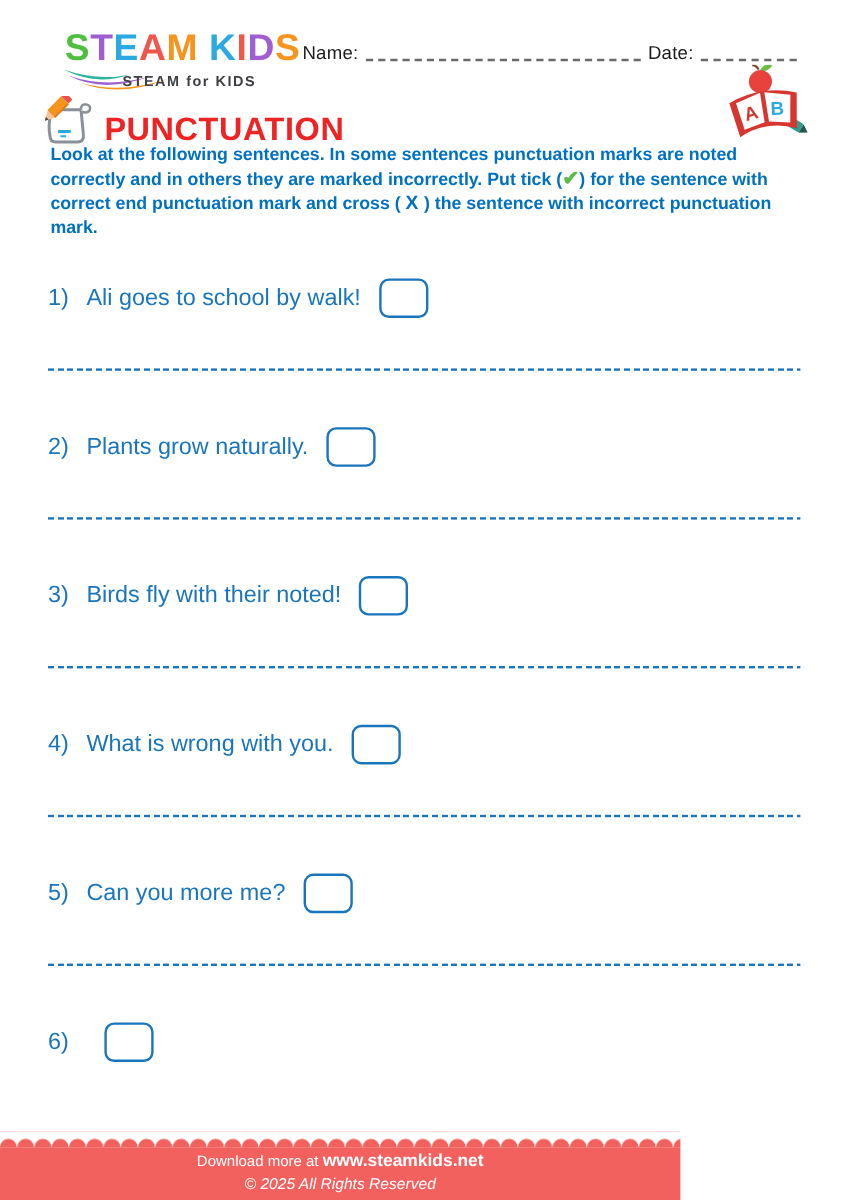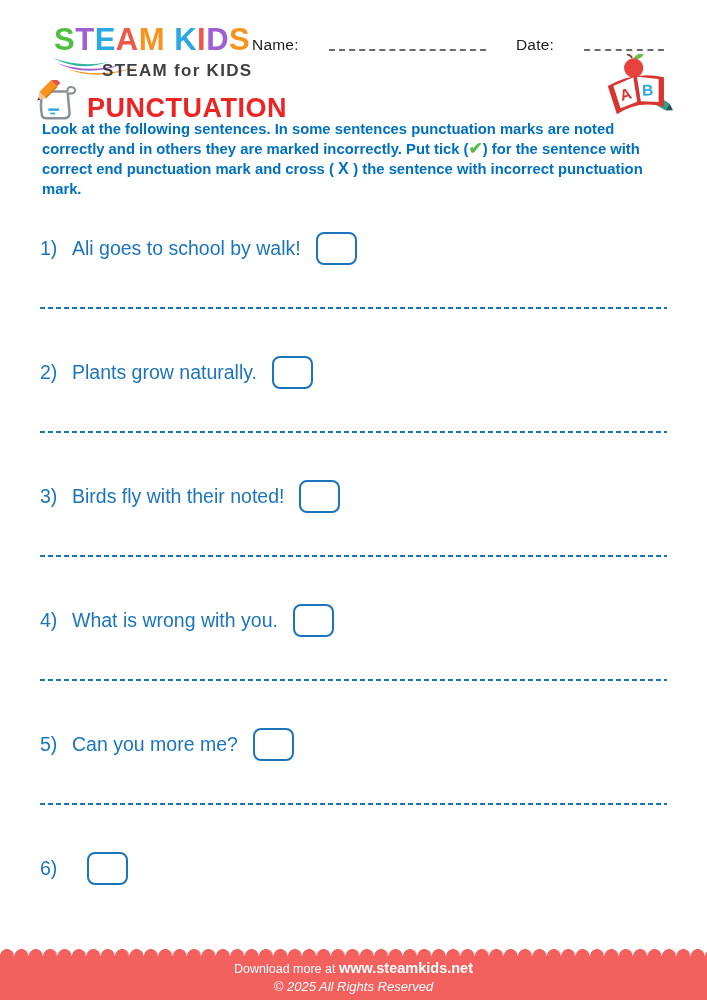--- a/index.html
+++ b/index.html
@@ -9,23 +9,23 @@
     position: relative;
     width: 707px; height: 1000px;
     background: #fff;
     overflow: hidden;
   }
 
   
   .logo { position:absolute; left:54px; top:24px; width:210px; height:56px; }
   .logo-wordmark { font-size:31px; font-weight:800; line-height:32px; letter-spacing:.5px; white-space:pre; }
   .logo-swoosh { position:absolute; left:-2px; top:31px; width:96px; height:22px; }
-  .logo-tagline { position:absolute; left:48px; top:37px; font-size:17px; font-weight:700; color:#3F4043; letter-spacing:1.3px; }
-
-  .fields { position:absolute; left:252px; top:36px; width:418px; display:flex; align-items:center;gap:24px; }
+  .logo-tagline { position:absolute; left:48px; top:37px; font-size:12px; font-weight:700; color:#3F4043; letter-spacing:1.3px; }
+
+  .fields { position:absolute; left:252px; top:36px; width:418px; display:flex; align-items:center; }
   .field-label { font-size:15.5px; color:#1b1b1b; letter-spacing:.2px; }
   .dashline { height:12px; border-bottom:2px dashed #6a6a6a; align-self:center; margin:0 6px; }
   .name-line { flex:1 1 auto; max-width:232px; }
   .date-line { width:80px; }
 
   
   .title-row { position:absolute; left:33px; top:80px; display:flex; align-items:flex-end; }
   .title-icon { width:48px; height:44px; margin-right:6px; }
   .page-title { font-size:27px; font-weight:800; color:var(--title-red); letter-spacing:.5px; }
 
@@ -50,21 +50,21 @@
     width:41px; height:33px; margin-left:15px;
     border:2.5px solid var(--sentence-blue); border-radius:8px;
     background:#fff; cursor:pointer; flex:0 0 auto;
   }
   .q-sep {
     position:absolute; top:83px; left:0; right:0; height:2px;
     background:repeating-linear-gradient(to right, var(--sentence-blue) 0 5px, transparent 5px 8px);
   }
 
   
-  .footer { position:absolute; left:0; bottom:0; width:707px; }
+  .footer { position:absolute; left:0; bottom:0; width:567px; }
   .scallops {
     height:13px;
     background: radial-gradient(circle at 7px 13px, var(--footer-coral) 6.6px, rgba(0,0,0,0) 7.2px);
     background-size:14.4px 13px; background-repeat:repeat-x;
   }
   .footer-band {
     height:44px; background:var(--footer-coral);
     color:#fff; text-align:center; padding-top:4px;
   }
   .footer-line1 { font-size:12.5px; }

